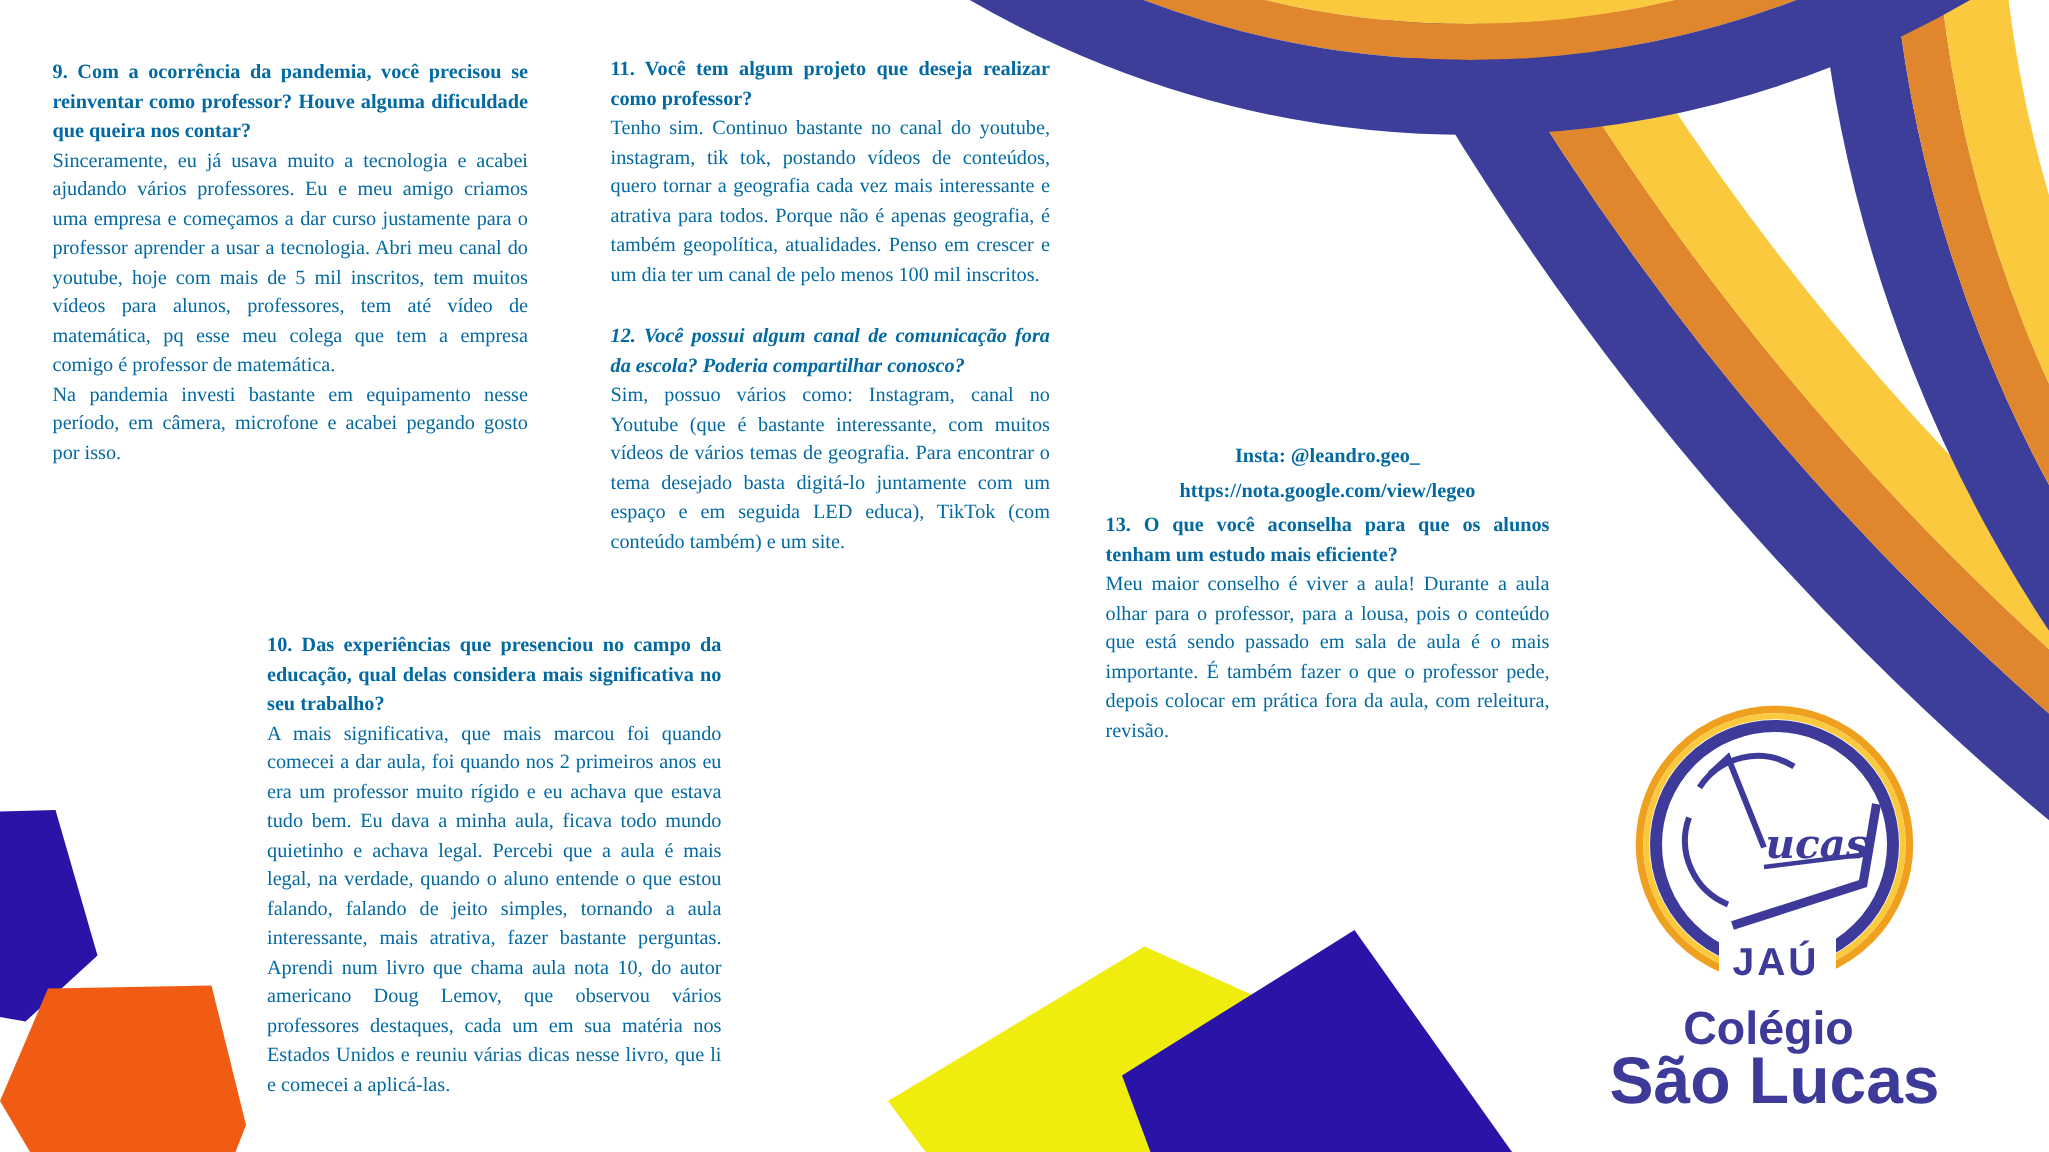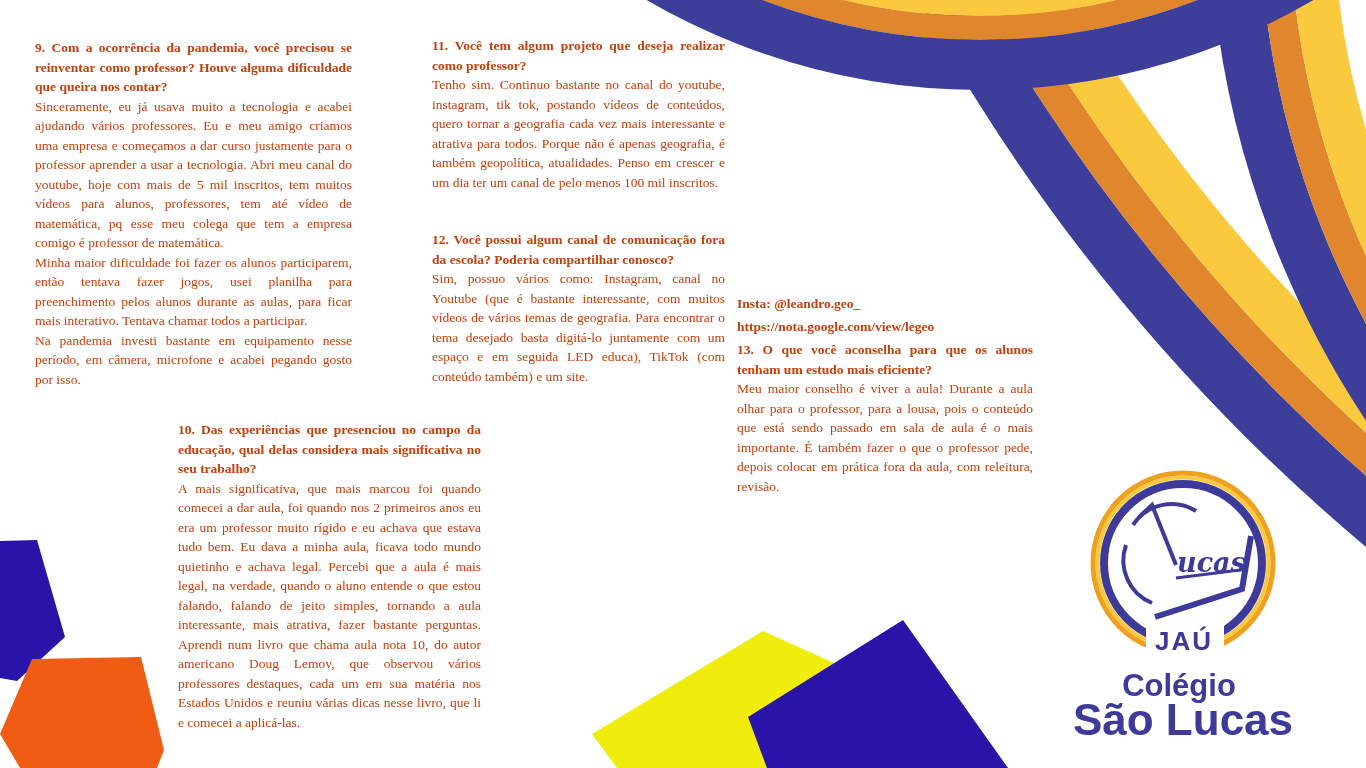--- a/index.html
+++ b/index.html
@@ -1,28 +1,28 @@
 <!DOCTYPE html>
 <html><head>
 <meta charset="utf-8">
 <style>
   html,body{margin:0;padding:0;}
   body{width:1366px;height:768px;overflow:hidden;background:#ffffff;
        font-family:"Liberation Serif", serif;}
   .page{position:absolute;left:0;top:0;width:1366px;height:768px;}
   #art{position:absolute;left:0;top:0;z-index:1;}
-  .col{position:absolute;z-index:2;color:#c2410c;}
+  .col{position:absolute;z-index:2;color:#0369a1;}
   .col p{margin:0;font-size:13.5px;line-height:19.5px;text-align:justify;}
   .col p.q{font-weight:bold;}
   .col1{left:35px;top:38px;width:317px;}
   .col2{left:178px;top:420px;width:303px;}
-  .col3{left:432px;top:36px;width:293px;}
-  .col3 .q12{margin-top:38px;}
+  .col3{left:407px;top:36px;width:293px;}
+  .col3 .q12{margin-top:22px;font-style:italic;}
   .col4{left:737px;top:293px;width:296px;}
-  .social p{font-weight:bold;line-height:22.5px;text-align:left;}
+  .social p{font-weight:bold;line-height:22.5px;text-align:center;}
   .col4 .q13{margin-top:2px;}
   .logo-sans{font-family:"Liberation Sans", sans-serif;font-weight:bold;}
   .script{font-family:"DejaVu Serif", serif;font-style:italic;font-weight:bold;}
 </style>
 </head>
 <body>
 
 <div class="page">
 
   <svg id="art" width="1366" height="768" viewBox="0 0 1366 768">
@@ -66,21 +66,20 @@
 
       <text x="1184" y="650" class="logo-sans" font-size="26" letter-spacing="2" text-anchor="middle" fill="#3d3a99">JAÚ</text>
       <text x="1179" y="696" class="logo-sans" font-size="31" text-anchor="middle" fill="#3d3a99">Colégio</text>
       <text x="1183" y="735" class="logo-sans" font-size="44" text-anchor="middle" fill="#3d3a99">São Lucas</text>
     </g>
   </svg>
 
   <div class="col col1">
     <p class="q">9. Com a ocorrência da pandemia, você precisou se reinventar como professor? Houve alguma dificuldade que queira nos contar?</p>
     <p>Sinceramente, eu já usava muito a tecnologia e acabei ajudando vários professores. Eu e meu amigo criamos uma empresa e começamos a dar curso justamente para o professor aprender a usar a tecnologia. Abri meu canal do youtube, hoje com mais de 5 mil inscritos, tem muitos vídeos para alunos, professores, tem até vídeo de matemática, pq esse meu colega que tem a empresa comigo é professor de matemática.</p>
-    <p>Minha maior dificuldade foi fazer os alunos participarem, então tentava fazer jogos, usei planilha para preenchimento pelos alunos durante as aulas, para ficar mais interativo. Tentava chamar todos a participar.</p>
     <p>Na pandemia investi bastante em equipamento nesse período, em câmera, microfone e acabei pegando gosto por isso.</p>
   </div>
 
   <div class="col col2">
     <p class="q">10. Das experiências que presenciou no campo da educação, qual delas considera mais significativa no seu trabalho?</p>
     <p>A mais significativa, que mais marcou foi quando comecei a dar aula, foi quando nos 2 primeiros anos eu era um professor muito rígido e eu achava que estava tudo bem. Eu dava a minha aula, ficava todo mundo quietinho e achava legal. Percebi que a aula é mais legal, na verdade, quando o aluno entende o que estou falando, falando de jeito simples, tornando a aula interessante, mais atrativa, fazer bastante perguntas. Aprendi num livro que chama aula nota 10, do autor americano Doug Lemov, que observou vários professores destaques, cada um em sua matéria nos Estados Unidos e reuniu várias dicas nesse livro, que li e comecei a aplicá-las.</p>
   </div>
 
   <div class="col col3">
     <p class="q">11. Você tem algum projeto que deseja realizar como professor?</p>

